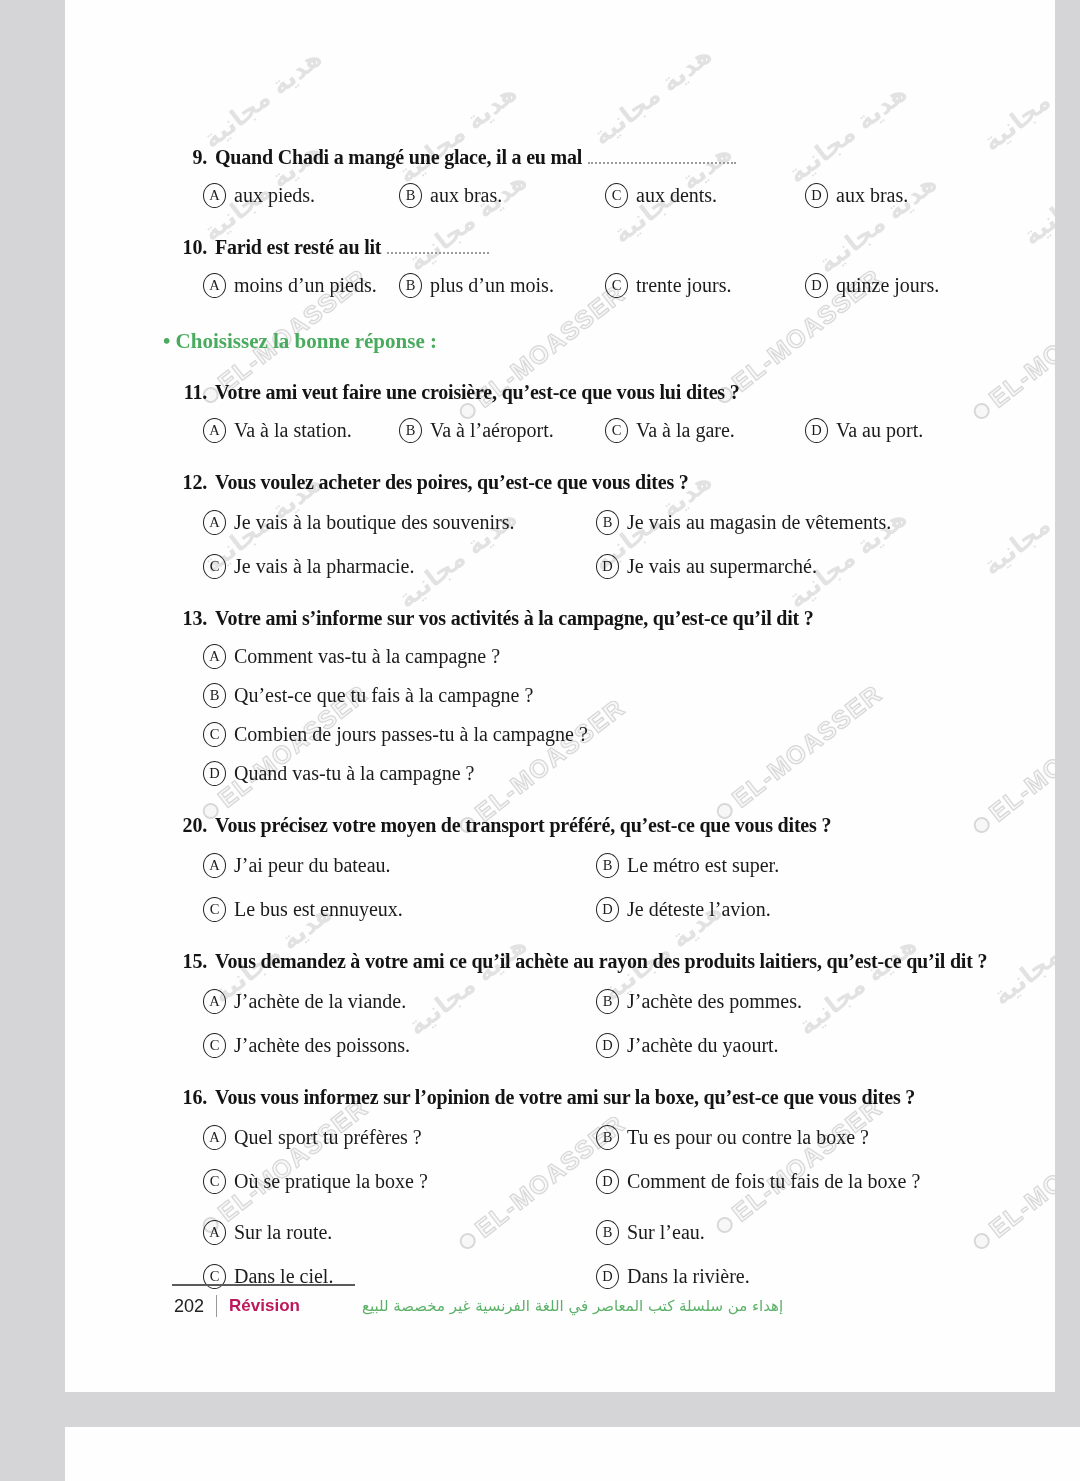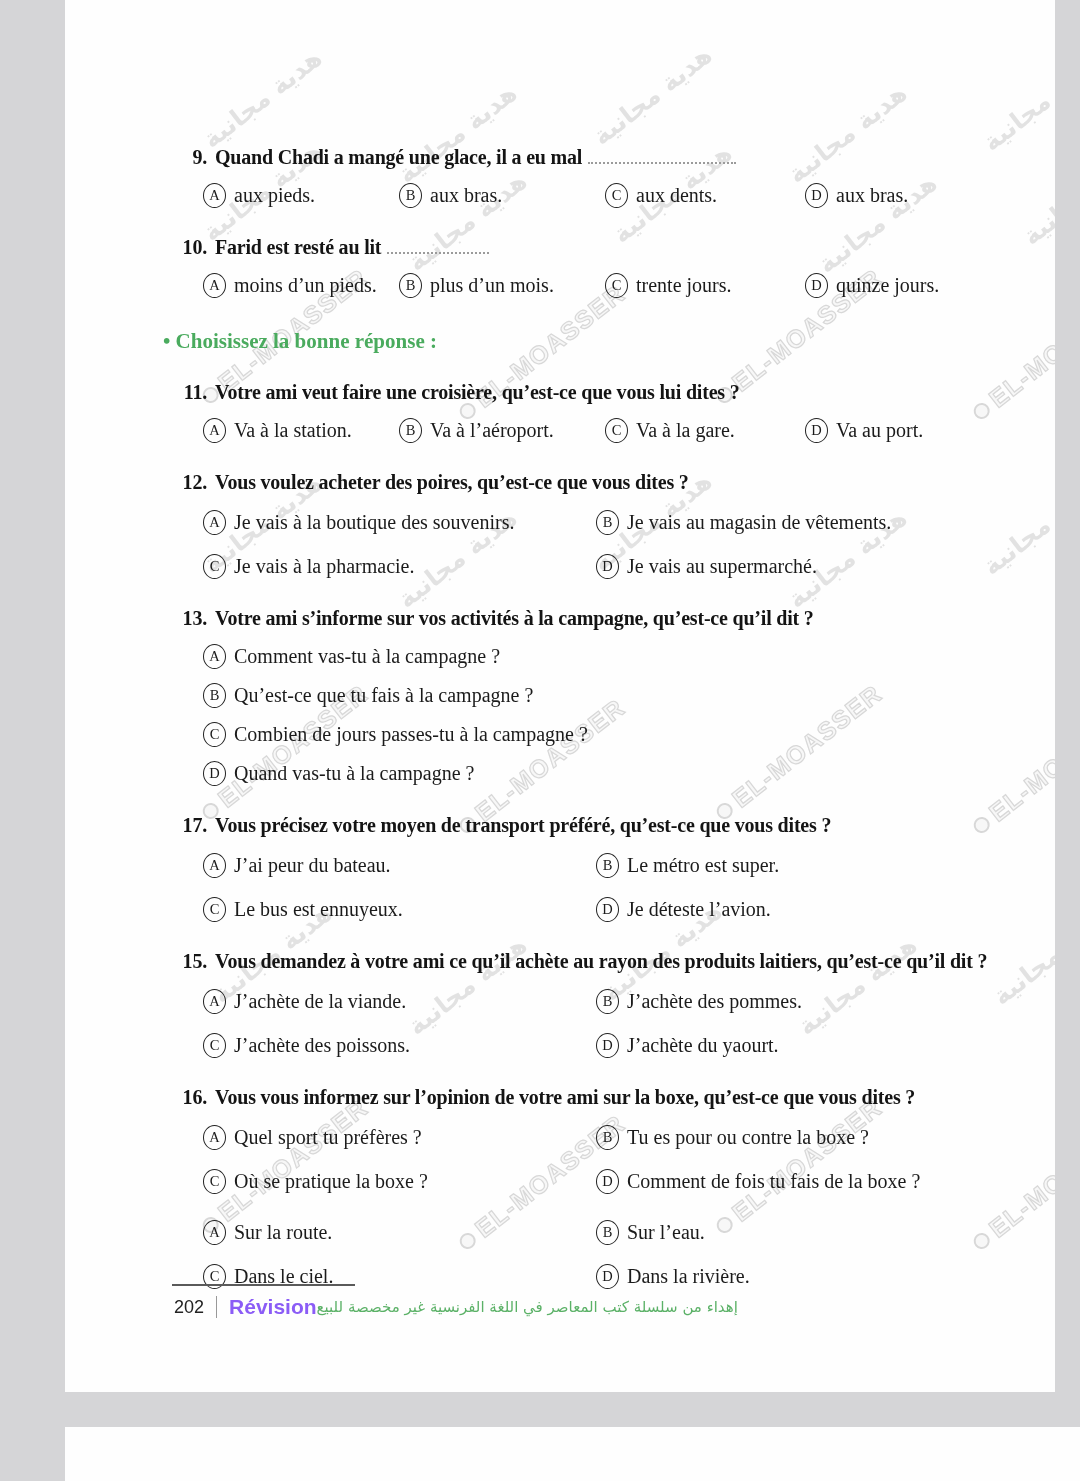--- a/index.html
+++ b/index.html
@@ -98,25 +98,25 @@
   .footer { position:absolute; left:103px; top:1284px; z-index:2; }
   .footer-rule { width:183px; height:2px; background:#5a5a5a; margin-bottom:9px; margin-left:4px; }
   .footer-row { display:flex; align-items:center; }
   .footer-pageno {
     font-family:"Liberation Sans", sans-serif;
     font-size:18px; color:#222; padding-left:6px;
   }
   .footer-sep { width:1px; height:22px; background:#999; margin:0 12px; }
   .footer-section {
     font-family:"Liberation Sans", sans-serif;
-    font-weight:bold; font-size:21px; color:#8b5cf6;
+    font-weight:bold; font-size:17px; color:#be185d;
   }
   .footer-ar {
     font-family:"DejaVu Sans", sans-serif;
-    font-size:15px; direction:rtl;
+    font-size:15px; margin-left:62px; direction:rtl;
   }
 </style>
 </head>
 <body>
 
 <div class="page">
   <div class="wm-layer" id="wm-layer">
       <span class="wm wm-ar" style="left: 150px; top: 125px;">هدية مجانية</span>
       <span class="wm wm-ar" style="left: 345px; top: 160px;">هدية مجانية</span>
       <span class="wm wm-ar" style="left: 540px; top: 122px;">هدية مجانية</span>
@@ -304,21 +304,21 @@
             <span>Combien de jours passes-tu à la campagne ?</span>
           </div>
           <div class="opt">
             <span class="opt-circle">D</span>
             <span>Quand vas-tu à la campagne ?</span>
           </div>
         </div>
       </div>
       <div class="question">
         <div class="q-head">
-          <span class="q-num">17.</span>
+          <span class="q-num">20.</span>
           <span><span>Vous précisez votre moyen de transport préféré, qu’est-ce que vous dites ?</span></span>
         </div>
         <div class="opts grid2">
           <div class="opt">
             <span class="opt-circle">A</span>
             <span>J’ai peur du bateau.</span>
           </div>
           <div class="opt">
             <span class="opt-circle">B</span>
             <span>Le métro est super.</span>

